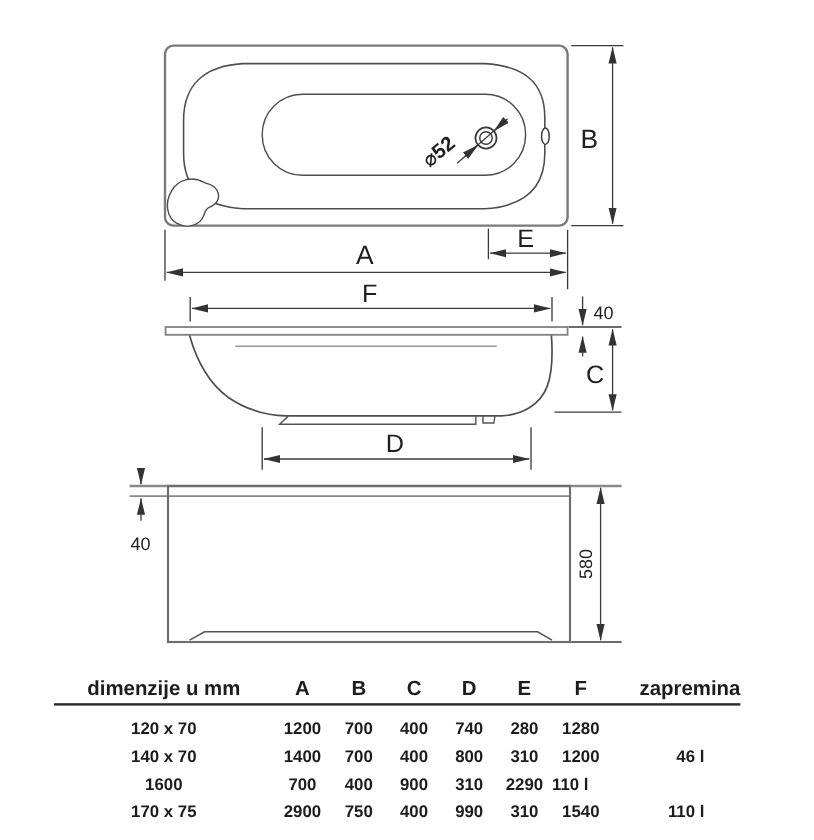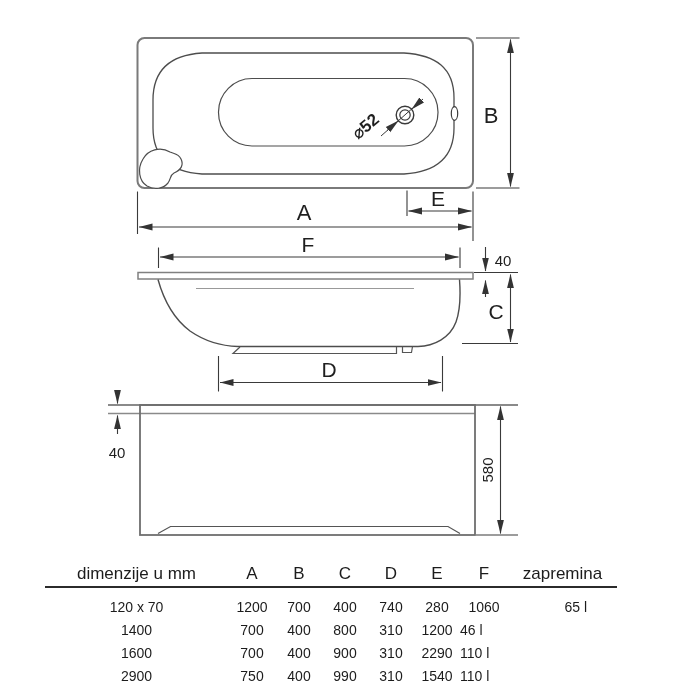--- a/index.html
+++ b/index.html
@@ -20,34 +20,35 @@
   .dimnum      { font-size:15px; }
   .drainlabel  { font-size:17px; font-weight:bold; }
 
   .dim-table {
     position:absolute; left:45px; top:562px; width:572px;
     color:#1c1c1c;
   }
   .thead, .trow {
     display:grid;
     grid-template-columns:183px 48px 46px 46px 46px 46px 48px 109px;
+    font-weight:bold;
   }
   .thead {
     height:26px;
     align-items:end;
     padding-bottom:2px;
     border-bottom:2px solid #2b2b2b;
     font-size:17px;
   }
   .tbody { padding-top:8px; font-size:14px; }
   .trow  { line-height:23px; }
   .c { text-align:center; white-space:nowrap; }
   .size-col { text-align:center; }
   .vol-col  { text-align:right; padding-right:30px; }
-  .thead .vol-col { text-align:center; padding-right:0; }
+  .thead .vol-col { text-align:right; padding-right:0; }
 </style>
 </head>
 <body>
 
 <div class="screen">
 
   <svg width="678" height="556" viewBox="0 0 678 556">
     <defs>
       <marker id="arr" viewBox="0 0 14 10" refX="13.5" refY="5" markerWidth="14" markerHeight="10" markerUnits="userSpaceOnUse" orient="auto-start-reverse">
         <path d="M14 5 L0 1.6 L0 8.4 Z" fill="#333333"></path>
@@ -154,42 +155,43 @@
       <div class="c vol-col">zapremina</div>
     </div>
     <div class="tbody">
       <div class="trow">
         <div class="c size-col">120 x 70</div>
         <div class="c">1200</div>
         <div class="c">700</div>
         <div class="c">400</div>
         <div class="c">740</div>
         <div class="c">280</div>
-        <div class="c">1060</div>
-        <div class="c vol-col">65 l</div>
-      </div>
-      <div class="trow">
+        <div class="c">1280</div>
+      </div>
+      <div class="trow">
+        <div class="c size-col">140 x 70</div>
         <div class="c">1400</div>
         <div class="c">700</div>
         <div class="c">400</div>
         <div class="c">800</div>
         <div class="c">310</div>
         <div class="c">1200</div>
         <div class="c vol-col">46 l</div>
       </div>
       <div class="trow">
         <div class="c">1600</div>
         <div class="c">700</div>
         <div class="c">400</div>
         <div class="c">900</div>
         <div class="c">310</div>
         <div class="c">2290</div>
         <div class="c vol-col">110 l</div>
       </div>
       <div class="trow">
+        <div class="c size-col">170 x 75</div>
         <div class="c">2900</div>
         <div class="c">750</div>
         <div class="c">400</div>
         <div class="c">990</div>
         <div class="c">310</div>
         <div class="c">1540</div>
         <div class="c vol-col">110 l</div>
       </div>
     </div>
   </div>

